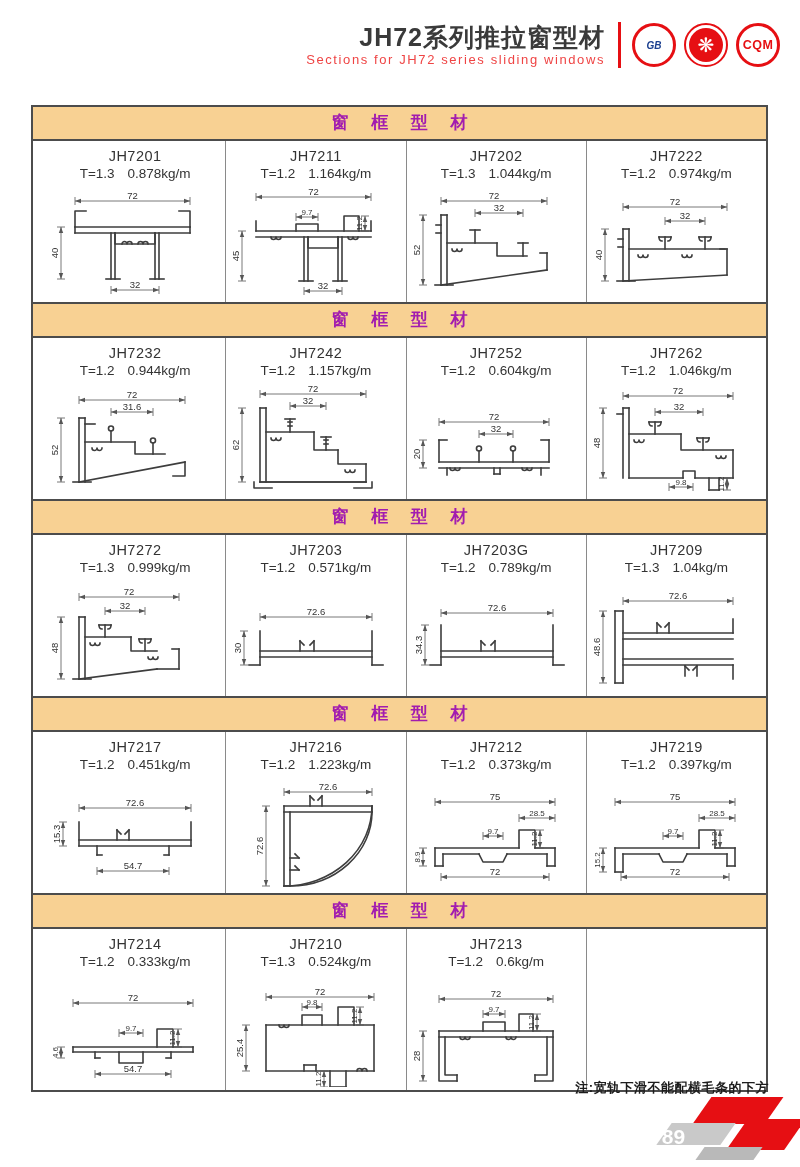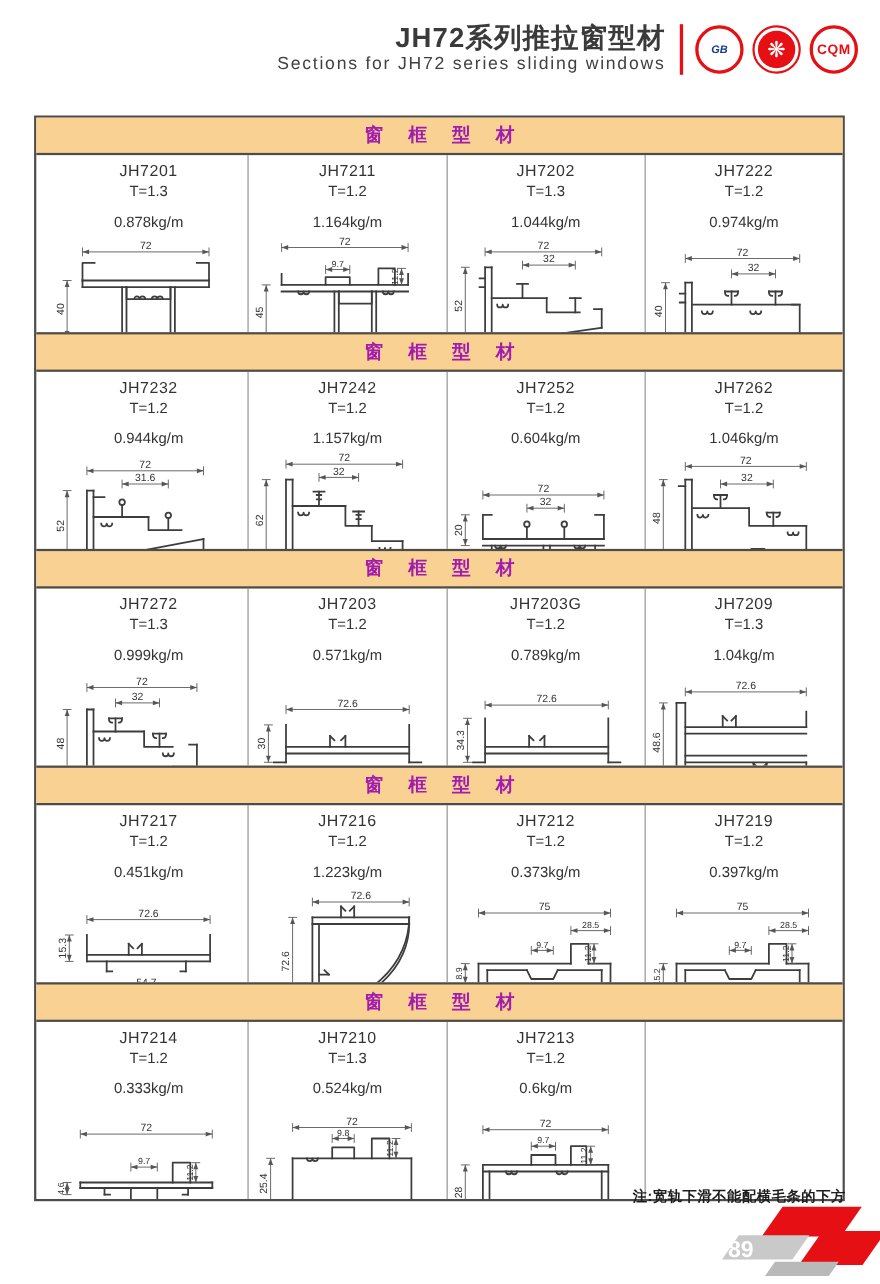--- a/index.html
+++ b/index.html
@@ -3,40 +3,40 @@
 <meta charset="utf-8">
 <style>
   html,body{margin:0;padding:0;background:#fff;}
   .page{position:relative;width:800px;height:1167px;background:#fff;overflow:hidden;
         font-family:"Liberation Sans","DejaVu Sans",sans-serif;color:#333;}
 
   
   .hdr{position:absolute;top:22px;left:0;width:780px;display:flex;justify-content:flex-end;align-items:center;}
   .titleblock{text-align:right;line-height:1.05;}
   .title{font-size:25px;font-weight:bold;color:#3a3a3a;letter-spacing:1px;}
-  .subtitle{font-size:16px;color:#404040;letter-spacing:1.6px;margin-top:3px;}
+  .subtitle{font-size:13px;color:#ef4444;letter-spacing:1.6px;margin-top:3px;}
   .hsep{width:3px;height:46px;background:#e60f13;margin:0 11px 0 13px;}
   .logos{display:flex;gap:8px;align-items:center;}
   .logo{width:44px;height:44px;border-radius:50%;display:flex;align-items:center;justify-content:center;box-sizing:border-box;}
   .logo.gb{border:3px solid #e60f13;font-style:italic;font-weight:bold;font-size:10px;color:#1b3f8f;}
   .logo.seal{border:2px solid #e60f13;padding:3px;}
   .logo.seal .inner{width:100%;height:100%;border-radius:50%;background:#e60f13;color:#fff;display:flex;align-items:center;justify-content:center;font-size:20px;}
   .logo.cqm{border:3px solid #e60f13;font-weight:bold;font-size:12.5px;color:#e60f13;letter-spacing:.5px;}
 
   
   .catalog{position:absolute;top:105px;left:31px;width:737px;border:2px solid #4c4c4c;box-sizing:border-box;}
   .secbar{background:#f8d193;border-top:2px solid #4c4c4c;border-bottom:2px solid #4c4c4c;
           text-align:center;font-size:17px;font-weight:bold;color:#a21caf;letter-spacing:9px;
           padding:4px 0 5px 9px;box-sizing:border-box;}
   .catalog .secbar:first-child{border-top:none;}
   .prow{display:flex;height:161px;padding-left:12px;}
   .cell{width:25%;box-sizing:border-box;text-align:center;overflow:hidden;}
   .cell + .cell{border-left:1px solid #8a8a8a;}
   .model{font-size:14.5px;color:#333;margin-top:7px;letter-spacing:.5px;}
-  .spec{font-size:13.5px;color:#333;margin-top:2px;display:flex;justify-content:center;gap:13px;flex-direction:column;}
+  .spec{font-size:13.5px;color:#333;margin-top:2px;display:flex;justify-content:center;gap:13px;}
   .cell svg{display:block;margin:0 auto;}
 
   
   .note{position:absolute;top:1079px;right:31px;font-size:13px;font-weight:bold;color:#1d1d1d;letter-spacing:.5px;}
   .redbar{position:absolute;top:1116px;left:0;width:768px;height:41px;background:#e60f13;
           clip-path:polygon(0 0,752px 0,716px 100%,0 100%);display:flex;align-items:center;}
   .redbar .bartext{color:#fff;font-size:10.5px;font-weight:bold;letter-spacing:1.6px;margin-left:26px;white-space:nowrap;}
   .brand{position:absolute;top:1116px;left:598px;height:41px;display:flex;align-items:center;gap:7px;color:#fff;z-index:3;}
   .brand .nm{text-align:right;line-height:1;}
   .brand .nm .l1{font-size:10px;font-weight:bold;letter-spacing:1px;}

